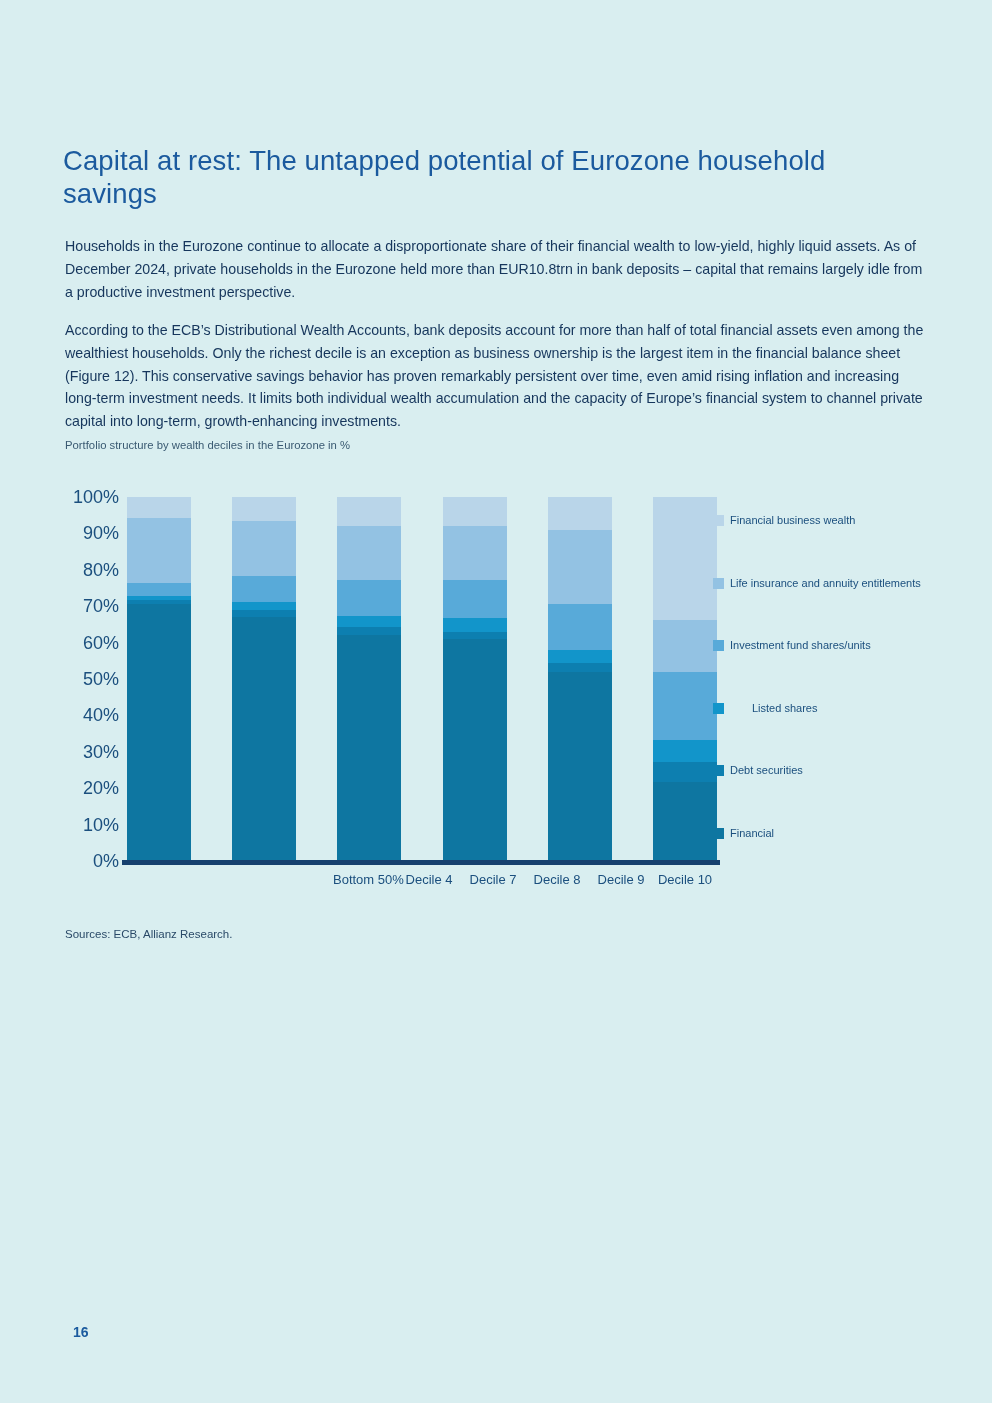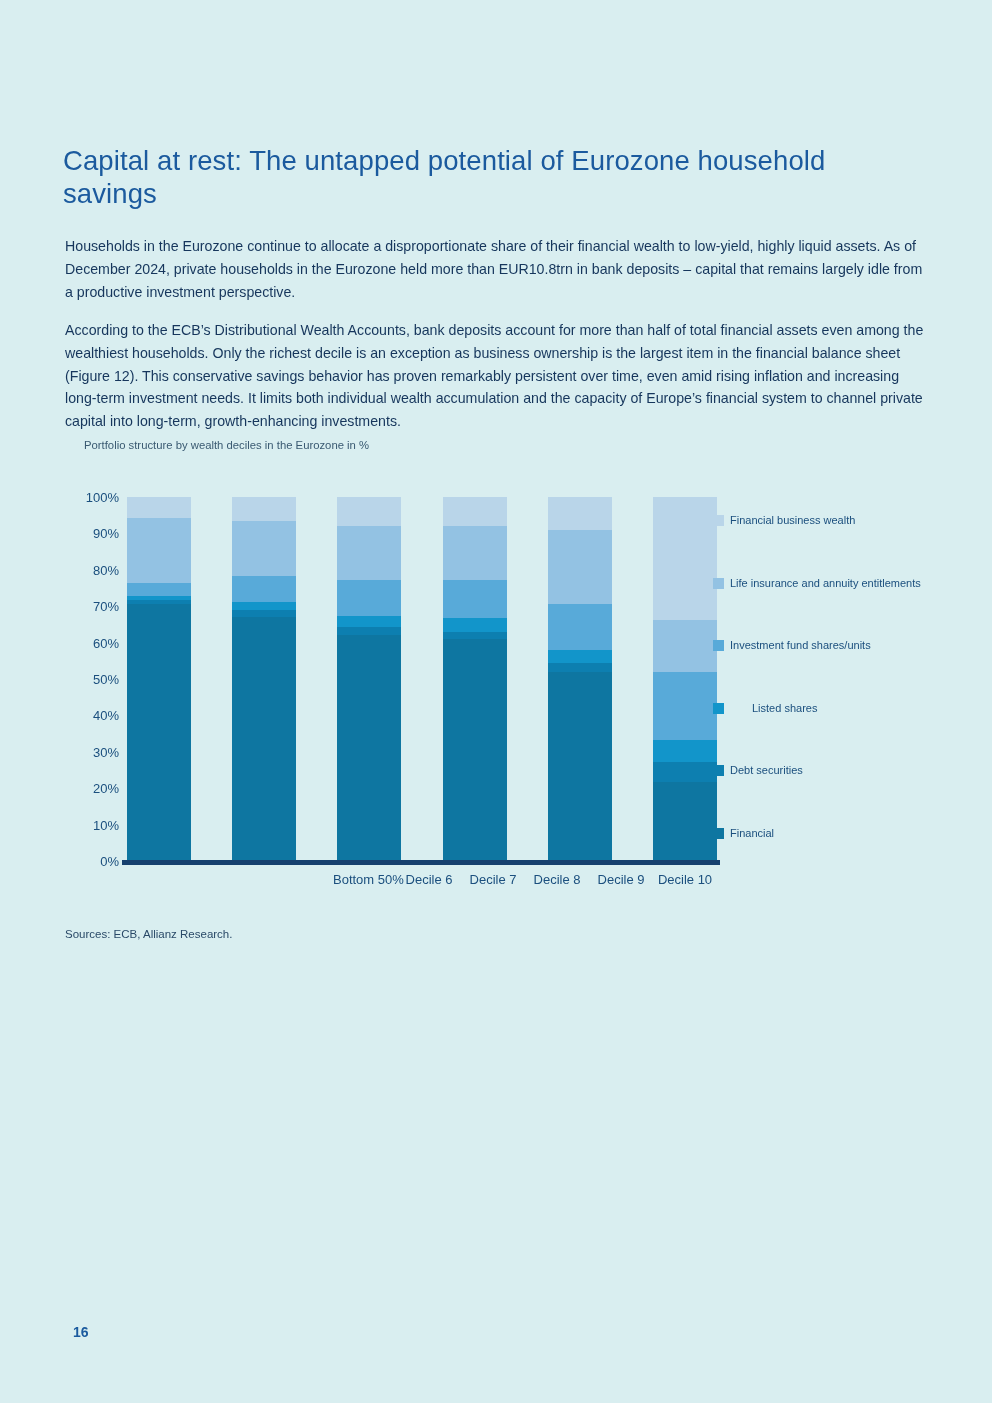--- a/index.html
+++ b/index.html
@@ -53,21 +53,21 @@
   .fig-caption {
     position: absolute;
     left: 65px;
     top: 438px;
     width: 600px;
     font-size: 11.3px;
     line-height: 15.6px;
     color: #2a4a68;
   }
   .fig-caption b { font-weight: 700; color: #12314f; }
-  .fig-sub { color: #3a5a72; margin-left: 19px; }
+  .fig-sub { color: #3a5a72; }
 
   
   .chart-area {
     position: absolute;
     left: 63px;
     top: 486px;
     width: 870px;
     height: 420px;
   }
   .y-axis {
@@ -75,21 +75,21 @@
     left: 0;
     top: 0;
     width: 56px;
     height: 380px;
   }
   .y-tick {
     position: absolute;
     right: 0;
     width: 56px;
     text-align: right;
-    font-size: 13px;
+    font-size: 18px;
     color: #1b4f7e;
     transform: translateY(-50%);
   }
   .plot {
     position: absolute;
     left: 64px;
     top: 11px;
     width: 590px;
     height: 364px;
   }
@@ -262,21 +262,21 @@
             <div class="seg" style="background: rgb(13, 127, 176); height: 20.02px;"></div>
             <div class="seg" style="background: rgb(14, 118, 161); height: 78.988px;"></div>
           </div>
         </div>
     </div>
 
     <div class="axis-line"></div>
 
     <div class="x-labels">
         <div class="x-label">Bottom 50%</div>
-        <div class="x-label">Decile 6</div>
+        <div class="x-label">Decile 4</div>
         <div class="x-label">Decile 7</div>
         <div class="x-label">Decile 8</div>
         <div class="x-label">Decile 9</div>
         <div class="x-label">Decile 10</div>
       </div>
 
     <div class="legend">
         <div class="legend-item" style="top: 15px;">
           <span class="legend-swatch" style="background: rgb(185, 213, 233);"></span>
           <span class="legend-label">Financial business wealth</span>

